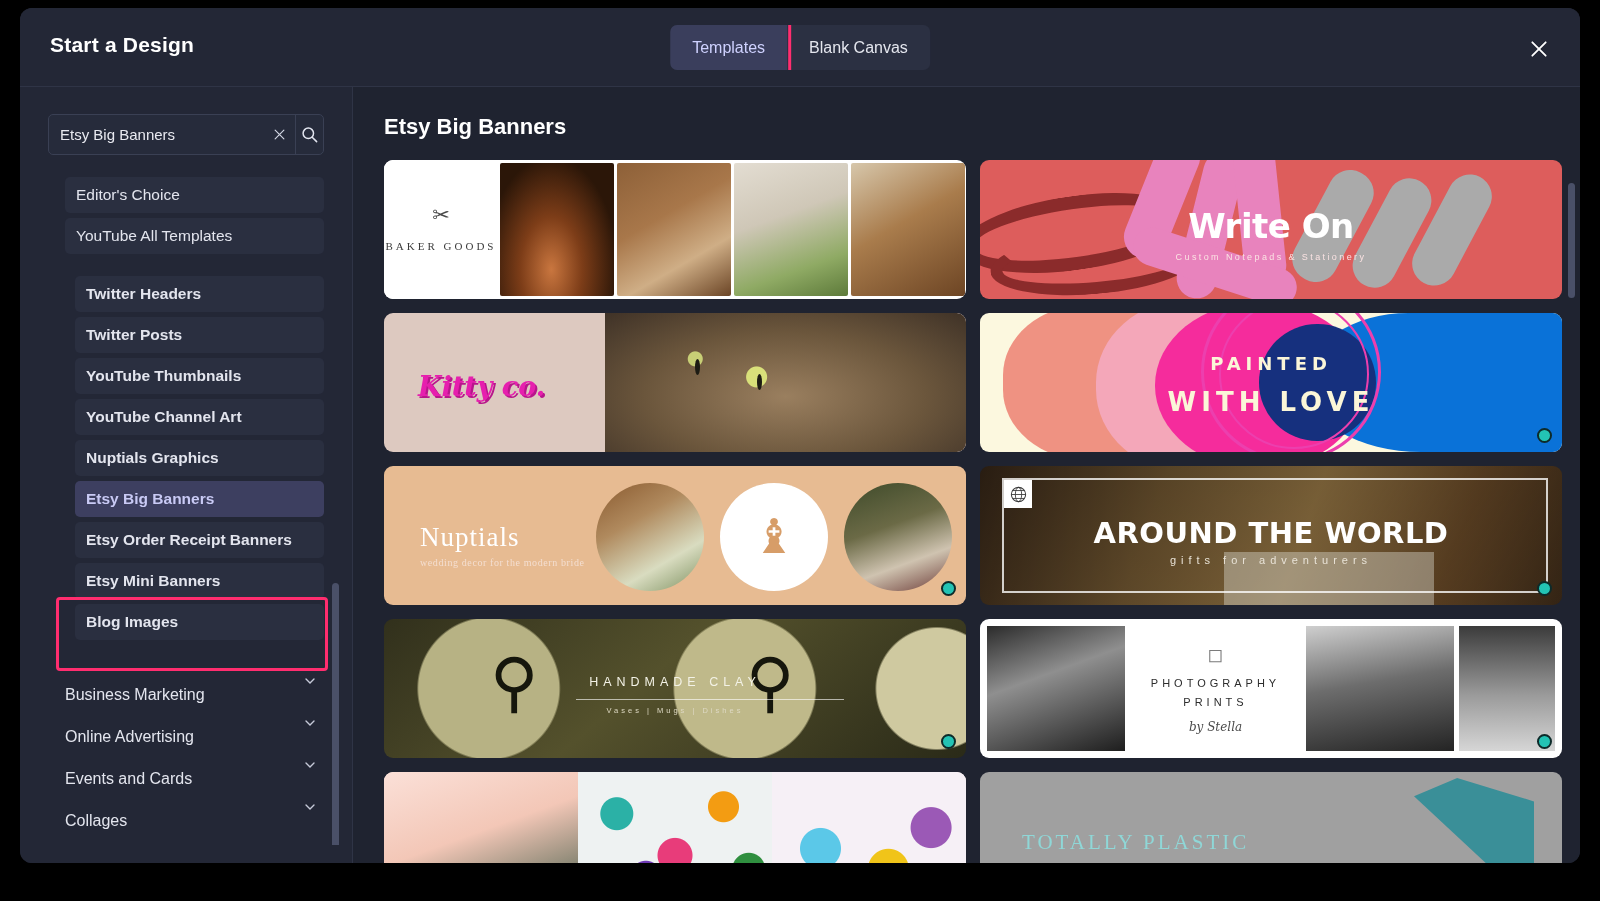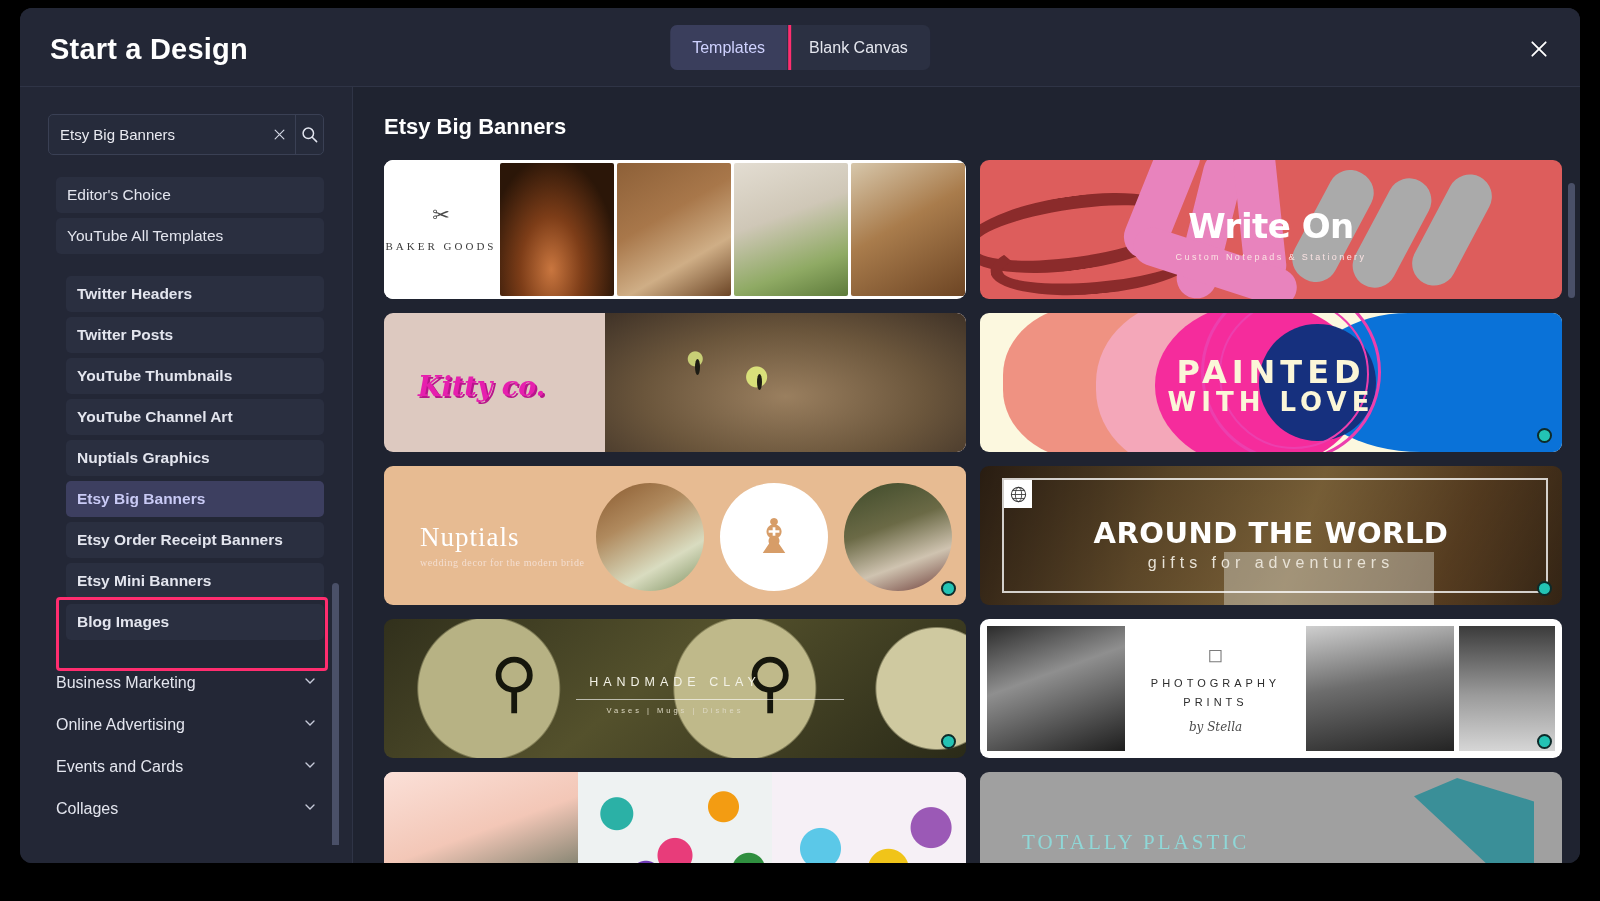--- a/index.html
+++ b/index.html
@@ -20,21 +20,21 @@
     overflow: hidden;
   }
   .modal-header {
     position: relative;
     height: 79px;
     background: #232736;
     border-bottom: 1px solid #2f3446;
   }
   .modal-title {
     position: absolute; left: 30px; top: 25px;
-    font-size: 29px; font-weight: 700; color: #ffffff;
+    font-size: 21px; font-weight: 700; color: #ffffff;
     letter-spacing: .2px;
   }
   
   .tabs {
     position: absolute; left: 50%; top: 17px; transform: translateX(-50%);
     display: flex; background: #2b3042;
     border-radius: 7px; overflow: hidden;
     height: 45px;
   }
   .tab {
@@ -87,39 +87,39 @@
     width: 26px; display: flex; align-items: center; justify-content: center;
     cursor: pointer; color: #cfd3e0; padding-right: 6px;
   }
   .search-btn {
     width: 46px; border-left: 1px solid #3a4054;
     display: flex; align-items: center; justify-content: center;
     cursor: pointer; color: #e2e5ef;
   }
 
   .nav-scroll { position: relative; height: 690px; overflow: hidden; }
-  .nav-list { padding: 22px 0 0 8px; }
+  .nav-list { padding: 22px 0 0 17px; }
   .nav-item {
     position: relative;
     height: 36px; display: flex; align-items: center;
     font-size: 15.5px; color: #e3e5ee;
     background: #2a2f40;
     border-radius: 5px;
     padding-left: 11px;
     cursor: pointer;
     margin-bottom: 5px;
   }
   .nav-item.wide { margin-left: 28px; margin-right: 28px; }
   .nav-item.inset { margin-left: 38px; margin-right: 28px; font-weight: bold; }
   .nav-item.selected { background: #3d3f60; color: #c9caf5; }
   .nav-gap { height: 17px; }
 
   .nav-group {
     position: relative;
-    height: 42px; display: flex; align-items: center;
+    height: 42px; display: flex; align-items: flex-end;
     margin: 0 28px 0 28px;
     font-size: 16px; color: #e3e5ee; cursor: pointer;
   }
   .nav-group .chev { position: absolute; right: 6px; top: 50%; transform: translateY(-50%); color: #c6cad8; }
 
   .annot-sidebar {
     position: absolute; left: 36px; top: 510px;
     width: 272px; height: 74px;
     border: 3px solid #ff2d6f; border-radius: 4px;
     pointer-events: none; z-index: 5;
@@ -233,21 +233,21 @@
   .pw-pinkpale { position: absolute; left: 20%; top: -10%; width: 34%; height: 125%; background: #f4a7b9; border-radius: 48%; }
   .pw-magenta { position: absolute; left: 30%; top: -8%; width: 36%; height: 120%; background: #f52c9c; border-radius: 50%; }
   .pw-navy { position: absolute; left: 48%; top: 8%; width: 20%; height: 84%; background: #16307e; border-radius: 50%; }
   .pw-ring { position: absolute; left: 38%; top: -22%; width: 180px; height: 180px; border: 3px solid #ec3fae; border-radius: 50%; }
   .pw-ring2 { position: absolute; left: 41%; top: -10%; width: 150px; height: 150px; border: 2px solid #ec3fae; border-radius: 50%; }
   .pw-t1, .pw-t2 {
     position: absolute; left: 0; right: 0; text-align: center;
     font-family: "DejaVu Sans", sans-serif; font-weight: 800; color: #fbf6d8;
     letter-spacing: 5px; z-index: 4;
   }
-  .pw-t1 { top: 40px; font-size: 32px; }
+  .pw-t1 { top: 40px; font-size: 18px; }
   .pw-t2 { top: 74px; font-size: 26px; }
 
   
   .c-nuptials { background: #e7bb92; }
   .nu-title {
     position: absolute; left: 36px; top: 56px;
     font-family: "Liberation Serif", serif; font-size: 27px; color: #ffffff; letter-spacing: 1px;
   }
   .nu-sub {
     position: absolute; left: 36px; top: 91px;
@@ -270,21 +270,21 @@
     position: absolute; left: 24px; top: 14px; width: 28px; height: 28px;
     background: #fff; display: flex; align-items: center; justify-content: center;
   }
   .atw-globe svg { width: 19px; height: 19px; }
   .atw-title {
     position: absolute; left: 0; right: 0; top: 50px; text-align: center;
     font-family: "DejaVu Sans", sans-serif; font-weight: 700; font-size: 29px; color: #fff; letter-spacing: .5px;
   }
   .atw-sub {
     position: absolute; left: 0; right: 0; top: 88px; text-align: center;
-    font-size: 16px; letter-spacing: 5px; color: #e8e2d6;
+    font-size: 11px; letter-spacing: 5px; color: #e8e2d6;
   }
   .atw-box { position: absolute; left: 42%; top: 62%; width: 36%; height: 40%; background: rgba(220,220,210,.42); }
 
   
   .c-clay {
     background:
       radial-gradient(circle at 18% 50%, #b7b284 0 70px, rgba(0,0,0,0) 72px),
       radial-gradient(circle at 62% 50%, #bfb98a 0 70px, rgba(0,0,0,0) 72px),
       radial-gradient(circle at 95% 50%, #cfc9a0 0 60px, rgba(0,0,0,0) 62px),
       linear-gradient(140deg,#31301c 0%, #54512c 45%, #2a2a18 100%);

